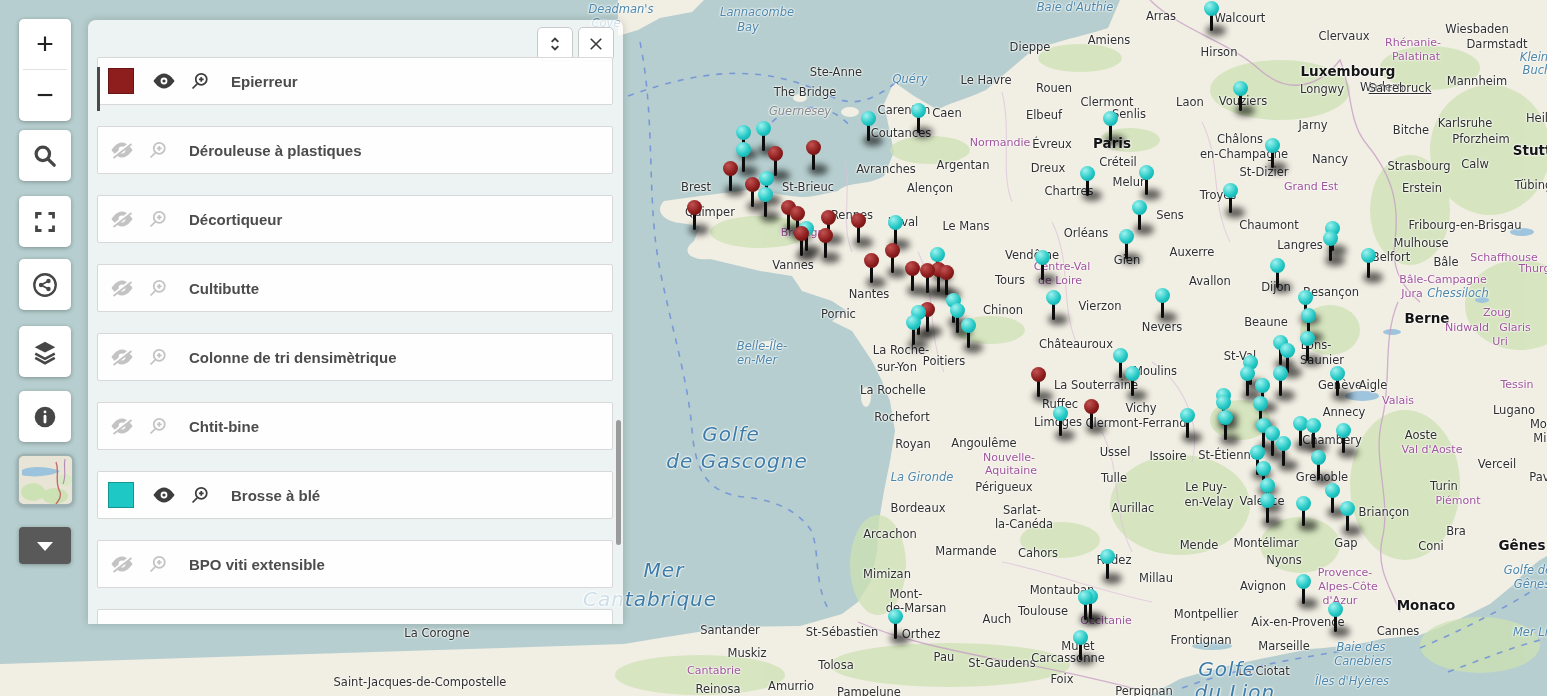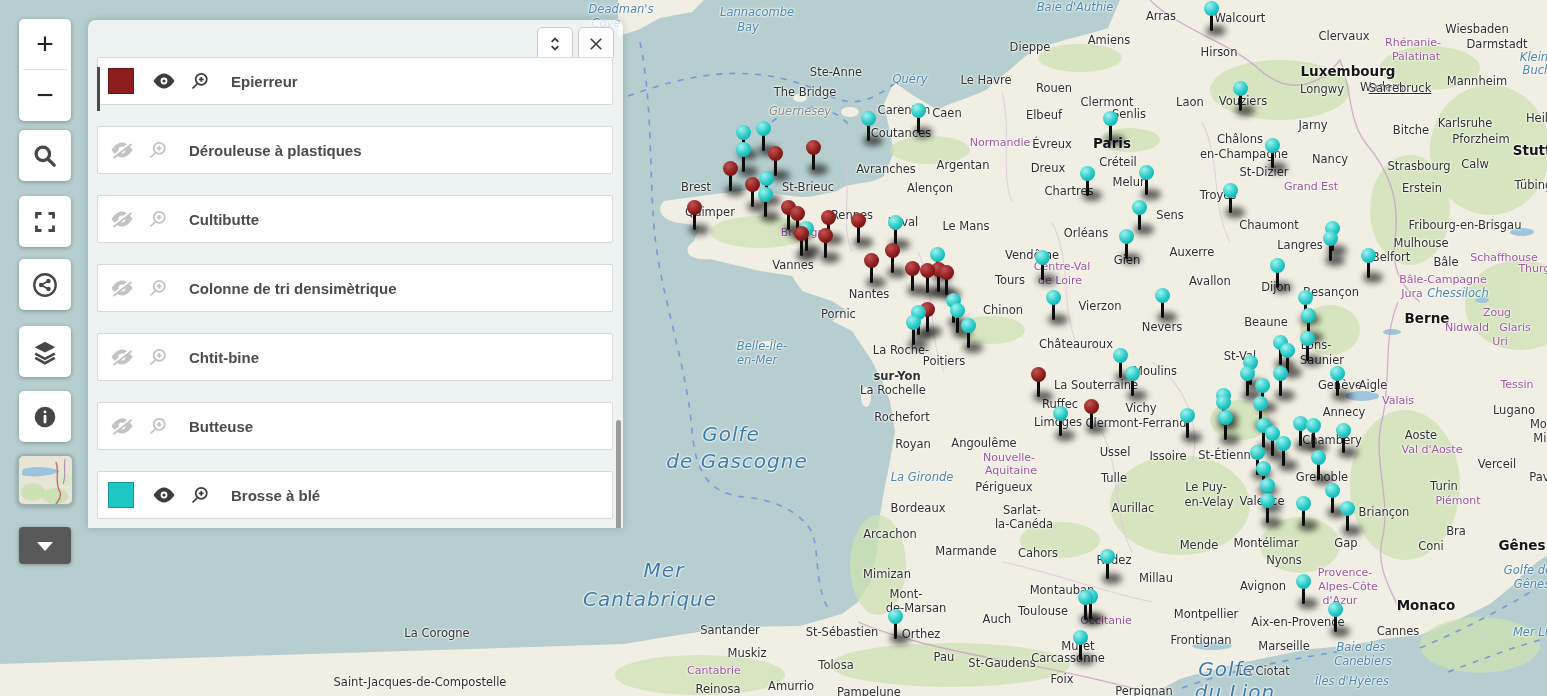--- a/index.html
+++ b/index.html
@@ -20,21 +20,21 @@
   .lbl.g{color:#898989;font-style:italic}
 
   .marker{position:absolute;width:0;height:0;pointer-events:auto}
   .marker .shadow{position:absolute;left:-5px;top:17px;width:20px;height:11px;
        background:rgba(0,0,0,.6);border-radius:50%;filter:blur(3px)}
   .marker .needle{position:absolute;left:-1.5px;top:2px;width:3px;height:21px;
        background:#0d0d0d;border-radius:1.5px}
   .marker .ball{position:absolute;left:-7.5px;top:-7.5px;width:15px;height:15px;border-radius:50%}
 
   
-  #panel{position:absolute;left:88px;top:20px;width:535px;height:508px;
+  #panel{position:absolute;left:88px;top:20px;width:535px;height:604px;
        background:rgba(255,255,255,.75);border-radius:8px 8px 0 0;
        box-shadow:0 0 8px rgba(0,0,0,.18);overflow:hidden}
   .hbtn{position:absolute;top:7px;width:36px;height:34px;background:#fff;
        border:1px solid #c9c9c9;border-radius:5px;color:#3c3c3c;
        display:flex;align-items:center;justify-content:center;cursor:pointer;padding:0}
   #collapse-btn{left:449px}
   #close-btn{left:490px}
   #layer-list{position:absolute;left:9px;top:37px;width:516px}
   .row{position:relative;height:48px;margin-bottom:21px;background:rgba(255,255,255,.9);
        border:1px solid #d8d8d8;border-radius:2px;display:flex;align-items:center;
@@ -253,21 +253,21 @@
       <div class="lbl c" style="left: 1003px; top: 310px;">Chinon</div>
       <div class="lbl c" style="left: 1100px; top: 306px;">Vierzon</div>
       <div class="lbl c" style="left: 1162px; top: 327px;">Nevers</div>
       <div class="lbl c" style="left: 1266px; top: 322px;">Beaune</div>
       <div class="lbl c" style="left: 1316px; top: 345px;">Lons-</div>
       <div class="lbl c" style="left: 1322px; top: 360px;">Saunier</div>
       <div class="lbl c" style="left: 1155px; top: 371px;">Moulins</div>
       <div class="lbl c" style="left: 1240px; top: 356px;">St-Val</div>
       <div class="lbl c" style="left: 1076px; top: 344px;">Châteauroux</div>
       <div class="lbl c" style="left: 901px; top: 350px;">La Roche-</div>
-      <div class="lbl c" style="left: 897px; top: 376px; font-weight: bold;">sur-Yon</div>
+      <div class="lbl c" style="left: 897px; top: 367px;">sur-Yon</div>
       <div class="lbl c" style="left: 944px; top: 361px;">Poitiers</div>
       <div class="lbl c" style="left: 893px; top: 390px;">La Rochelle</div>
       <div class="lbl c" style="left: 1060px; top: 404px;">Ruffec</div>
       <div class="lbl c" style="left: 1096px; top: 385px;">La Souterraine</div>
       <div class="lbl c" style="left: 1141px; top: 408px;">Vichy</div>
       <div class="lbl c" style="left: 1340px; top: 385px;">Genève</div>
       <div class="lbl c" style="left: 1373px; top: 385px;">Aigle</div>
       <div class="lbl r" style="left: 1398px; top: 400px;">Valais</div>
       <div class="lbl r" style="left: 1517px; top: 384px;">Tessin</div>
       <div class="lbl W" style="left: 731px; top: 434px;">Golfe</div>
@@ -880,81 +880,81 @@
         <path d="M3.5 17L21.5 3" stroke="currentColor" stroke-width="1.8"></path>
       </svg>
     </button>
     <button class="ibtn">
       <svg width="21" height="21" viewBox="0 0 24 24" fill="none" stroke="currentColor" stroke-width="2">
         <circle cx="14" cy="9.5" r="6.3"></circle>
         <path d="M9.4 14.6L4 20"></path>
         <path d="M14 6.8v5.4M11.3 9.5h5.4"></path>
       </svg>
     </button>
-    <span class="lname">Cultibutte</span>
+    <span class="lname">Décortiqueur</span>
   </div>
       <div class="row off">
 
     <button class="ibtn">
 
       <svg width="24" height="18" viewBox="0 0 24 18">
         <path d="M12 1.5C6 1.5 1.5 9 1.5 9S6 16.5 12 16.5 22.5 9 22.5 9 18 1.5 12 1.5z" fill="currentColor"></path>
         <circle cx="12" cy="9" r="3.4" fill="#ffffff"></circle>
         <path d="M3 16L21 2" stroke="#ffffff" stroke-width="3"></path>
         <path d="M3.5 17L21.5 3" stroke="currentColor" stroke-width="1.8"></path>
       </svg>
     </button>
     <button class="ibtn">
       <svg width="21" height="21" viewBox="0 0 24 24" fill="none" stroke="currentColor" stroke-width="2">
         <circle cx="14" cy="9.5" r="6.3"></circle>
         <path d="M9.4 14.6L4 20"></path>
         <path d="M14 6.8v5.4M11.3 9.5h5.4"></path>
       </svg>
     </button>
-    <span class="lname">Colonne de tri densimètrique</span>
+    <span class="lname">Cultibutte</span>
   </div>
       <div class="row off">
 
     <button class="ibtn">
 
       <svg width="24" height="18" viewBox="0 0 24 18">
         <path d="M12 1.5C6 1.5 1.5 9 1.5 9S6 16.5 12 16.5 22.5 9 22.5 9 18 1.5 12 1.5z" fill="currentColor"></path>
         <circle cx="12" cy="9" r="3.4" fill="#ffffff"></circle>
         <path d="M3 16L21 2" stroke="#ffffff" stroke-width="3"></path>
         <path d="M3.5 17L21.5 3" stroke="currentColor" stroke-width="1.8"></path>
       </svg>
     </button>
     <button class="ibtn">
       <svg width="21" height="21" viewBox="0 0 24 24" fill="none" stroke="currentColor" stroke-width="2">
         <circle cx="14" cy="9.5" r="6.3"></circle>
         <path d="M9.4 14.6L4 20"></path>
         <path d="M14 6.8v5.4M11.3 9.5h5.4"></path>
       </svg>
     </button>
-    <span class="lname">Chtit-bine</span>
+    <span class="lname">Colonne de tri densimètrique</span>
   </div>
       <div class="row off">
 
     <button class="ibtn">
 
       <svg width="24" height="18" viewBox="0 0 24 18">
         <path d="M12 1.5C6 1.5 1.5 9 1.5 9S6 16.5 12 16.5 22.5 9 22.5 9 18 1.5 12 1.5z" fill="currentColor"></path>
         <circle cx="12" cy="9" r="3.4" fill="#ffffff"></circle>
         <path d="M3 16L21 2" stroke="#ffffff" stroke-width="3"></path>
         <path d="M3.5 17L21.5 3" stroke="currentColor" stroke-width="1.8"></path>
       </svg>
     </button>
     <button class="ibtn">
       <svg width="21" height="21" viewBox="0 0 24 24" fill="none" stroke="currentColor" stroke-width="2">
         <circle cx="14" cy="9.5" r="6.3"></circle>
         <path d="M9.4 14.6L4 20"></path>
         <path d="M14 6.8v5.4M11.3 9.5h5.4"></path>
       </svg>
     </button>
-    <span class="lname">Butteuse</span>
+    <span class="lname">Chtit-bine</span>
   </div>
       <div class="row">
     <span class="swatch" style="background: rgb(29, 200, 197);"></span>
     <button class="ibtn">
       <svg width="24" height="18" viewBox="0 0 24 18">
         <path d="M12 1.5C6 1.5 1.5 9 1.5 9S6 16.5 12 16.5 22.5 9 22.5 9 18 1.5 12 1.5z" fill="currentColor"></path>
         <circle cx="12" cy="9" r="3.4" fill="#ffffff"></circle>
         <circle cx="12" cy="9" r="1.6" fill="currentColor"></circle>
       </svg>
 

